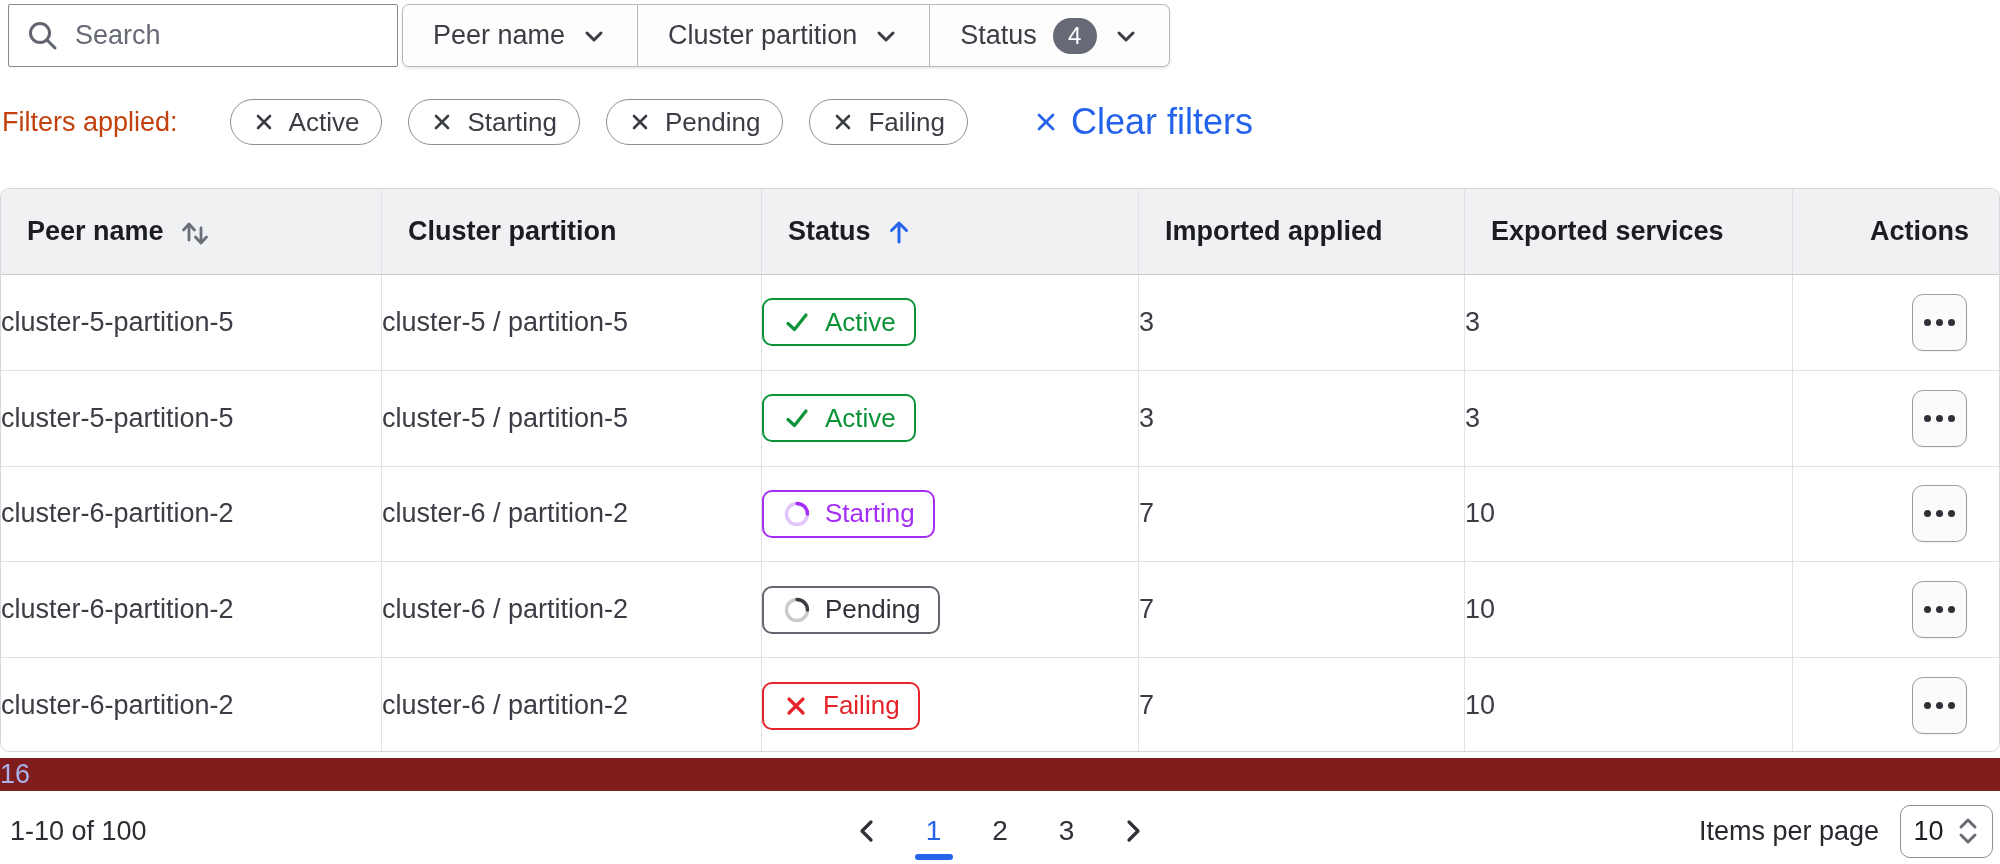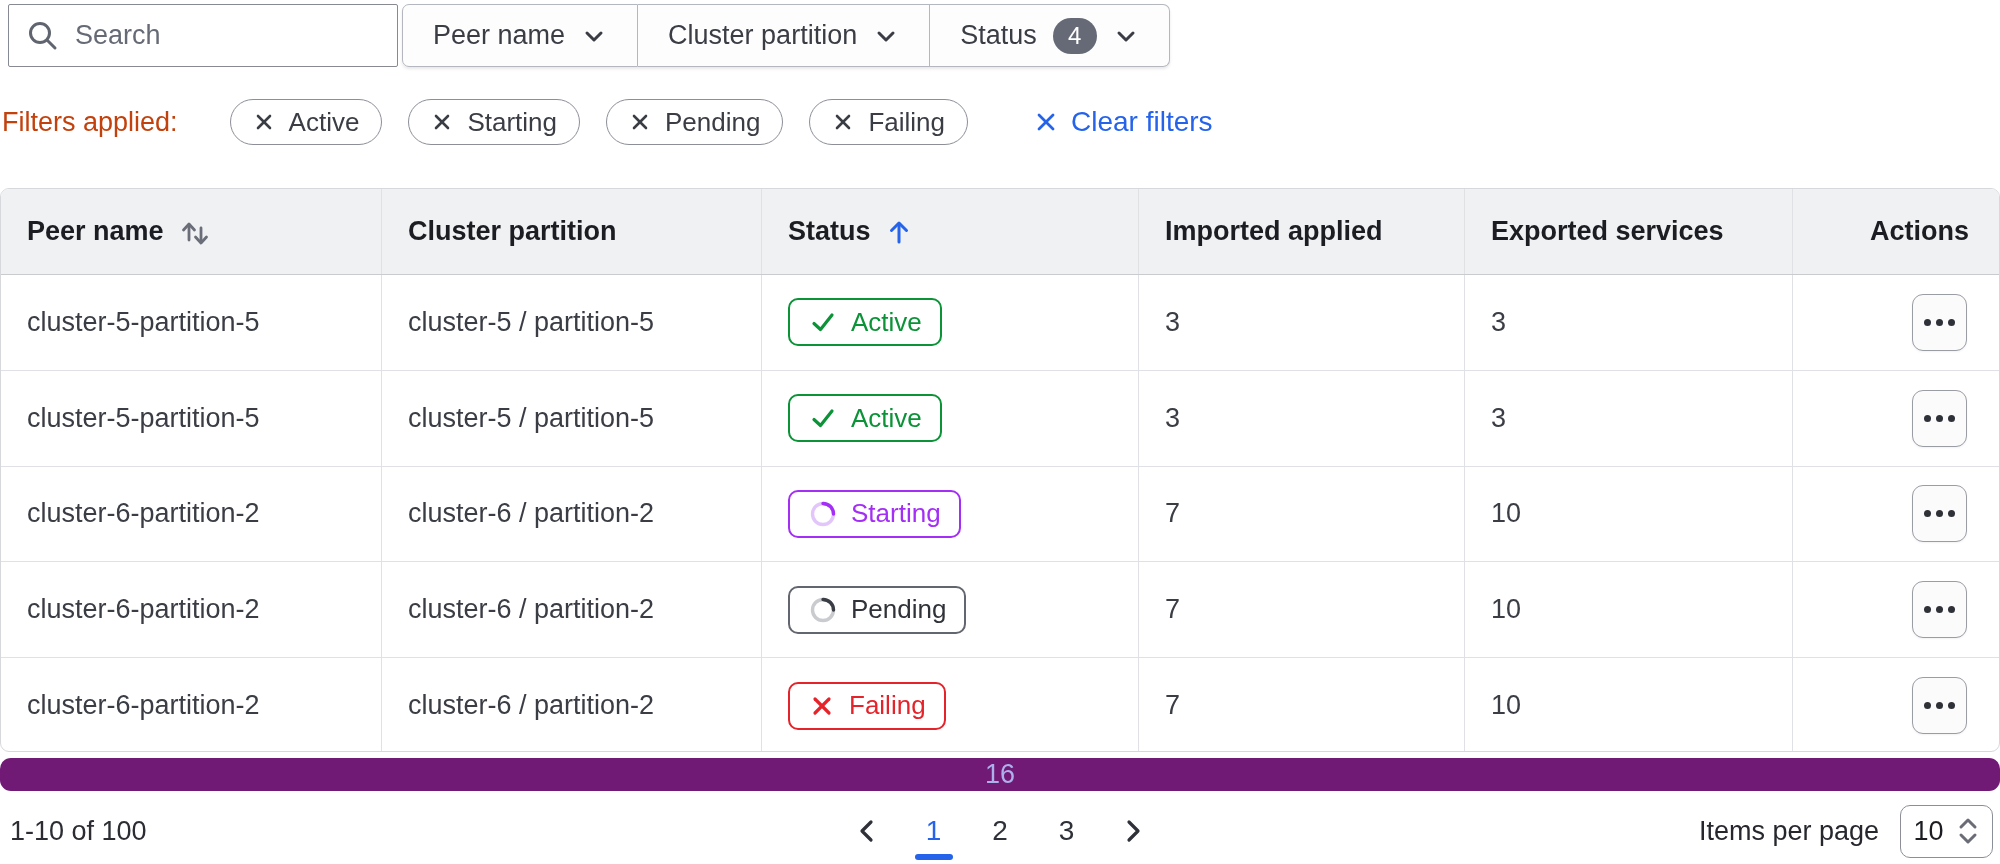--- a/index.html
+++ b/index.html
@@ -26,58 +26,58 @@
     align-items:center; justify-content:center; padding:0 10px; }
 
   
   .filters-row { position:absolute; top:98px; left:2px; height:48px;
     display:flex; align-items:center; }
   .filters-label { font-size:27px; color:#c2410c; margin-right:52px; }
   .chip { display:inline-flex; align-items:center; gap:14px; height:46px;
     border:1px solid #8c8f98; border-radius:24px; background:#fff; padding:0 22px;
     font-size:26px; color:#3b3d45; margin-right:26px; cursor:pointer; }
   .clear-link { display:inline-flex; align-items:center; gap:13px; margin-left:40px;
-    color:#2563eb; font-size:28px; font-weight:500; cursor:pointer; }
+    color:#2563eb; font-size:36px; font-weight:500; cursor:pointer; }
 
   
   .table { position:absolute; top:188px; left:0; width:2000px; height:564px;
     border:1px solid #d6d8dc; border-radius:9px; overflow:hidden; background:#fff; }
   .thead { display:grid; grid-template-columns:380px 380px 377px 326px 328px 1fr;
     height:86px; background:#f0f1f2; border-bottom:1px solid #c9cbcf; }
   .th { display:flex; align-items:center; gap:14px; padding-left:26px;
     font-size:27px; font-weight:700; color:#1b1d22; border-left:1px solid #e0e1e4; }
   .th:first-child { border-left:none; }
   .th.right { justify-content:flex-end; padding-right:30px; padding-left:0; }
   .tbody { display:flex; flex-direction:column; height:478px; }
   .tr { display:grid; grid-template-columns:380px 380px 377px 326px 328px 1fr;
     flex:1; border-top:1px solid #e0e1e4; }
   .tr:first-child { border-top:none; }
-  .td { display:flex; align-items:center; padding-left:26px; font-size:27px;
+  .td { display:flex; align-items:center; font-size:27px;
     color:#3b3d45; border-left:1px solid #e0e1e4; }
   .td:first-child { border-left:none; }
   .td.actions { justify-content:flex-end; padding-right:32px; padding-left:0; }
 
   
   .badge { display:inline-flex; align-items:center; gap:13px; height:48px;
     padding:0 18px; border-radius:10px; border:2px solid; background:#fff;
     font-size:26px; font-weight:500; }
   .badge.active   { color:#0c9338; border-color:#0c9338; }
   .badge.starting { color:#a42ef5; border-color:#a42ef5; }
   .badge.pending  { color:#2f3238; border-color:#63666e; }
   .badge.failing  { color:#e5232a; border-color:#e5232a; }
 
   .more-btn { width:55px; height:57px; border:1px solid #9b9da5; border-radius:11px;
     background:#fbfbfc; display:flex; align-items:center; justify-content:center;
     gap:5px; cursor:pointer; box-shadow:0 1px 2px rgba(30,32,38,0.06); }
   .more-btn .dot { width:7px; height:7px; border-radius:50%; background:#2f3138; }
 
   
   .band { position:absolute; top:758px; left:0; width:2000px; height:33px;
-    background:#701a75; display:flex; align-items:center; justify-content:center;
-    font-size:27px; color:#acb1ec;border-radius:11px; }
+    background:#7f1d1d; display:flex; align-items:center; justify-content:flex-start;
+    font-size:27px; color:#acb1ec; }
 
   
   .footer { position:absolute; top:798px; left:0; width:2000px; height:66px;
     display:flex; align-items:center; }
   .range-text { position:absolute; left:10px; font-size:27px; color:#2b2d33; }
   .pager { position:absolute; left:845px; width:310px; display:flex;
     align-items:center; justify-content:space-between; }
   .page-item { position:relative; min-width:44px; height:58px; display:flex;
     align-items:center; justify-content:center; font-size:28px; color:#2f3138;
     cursor:pointer; }

